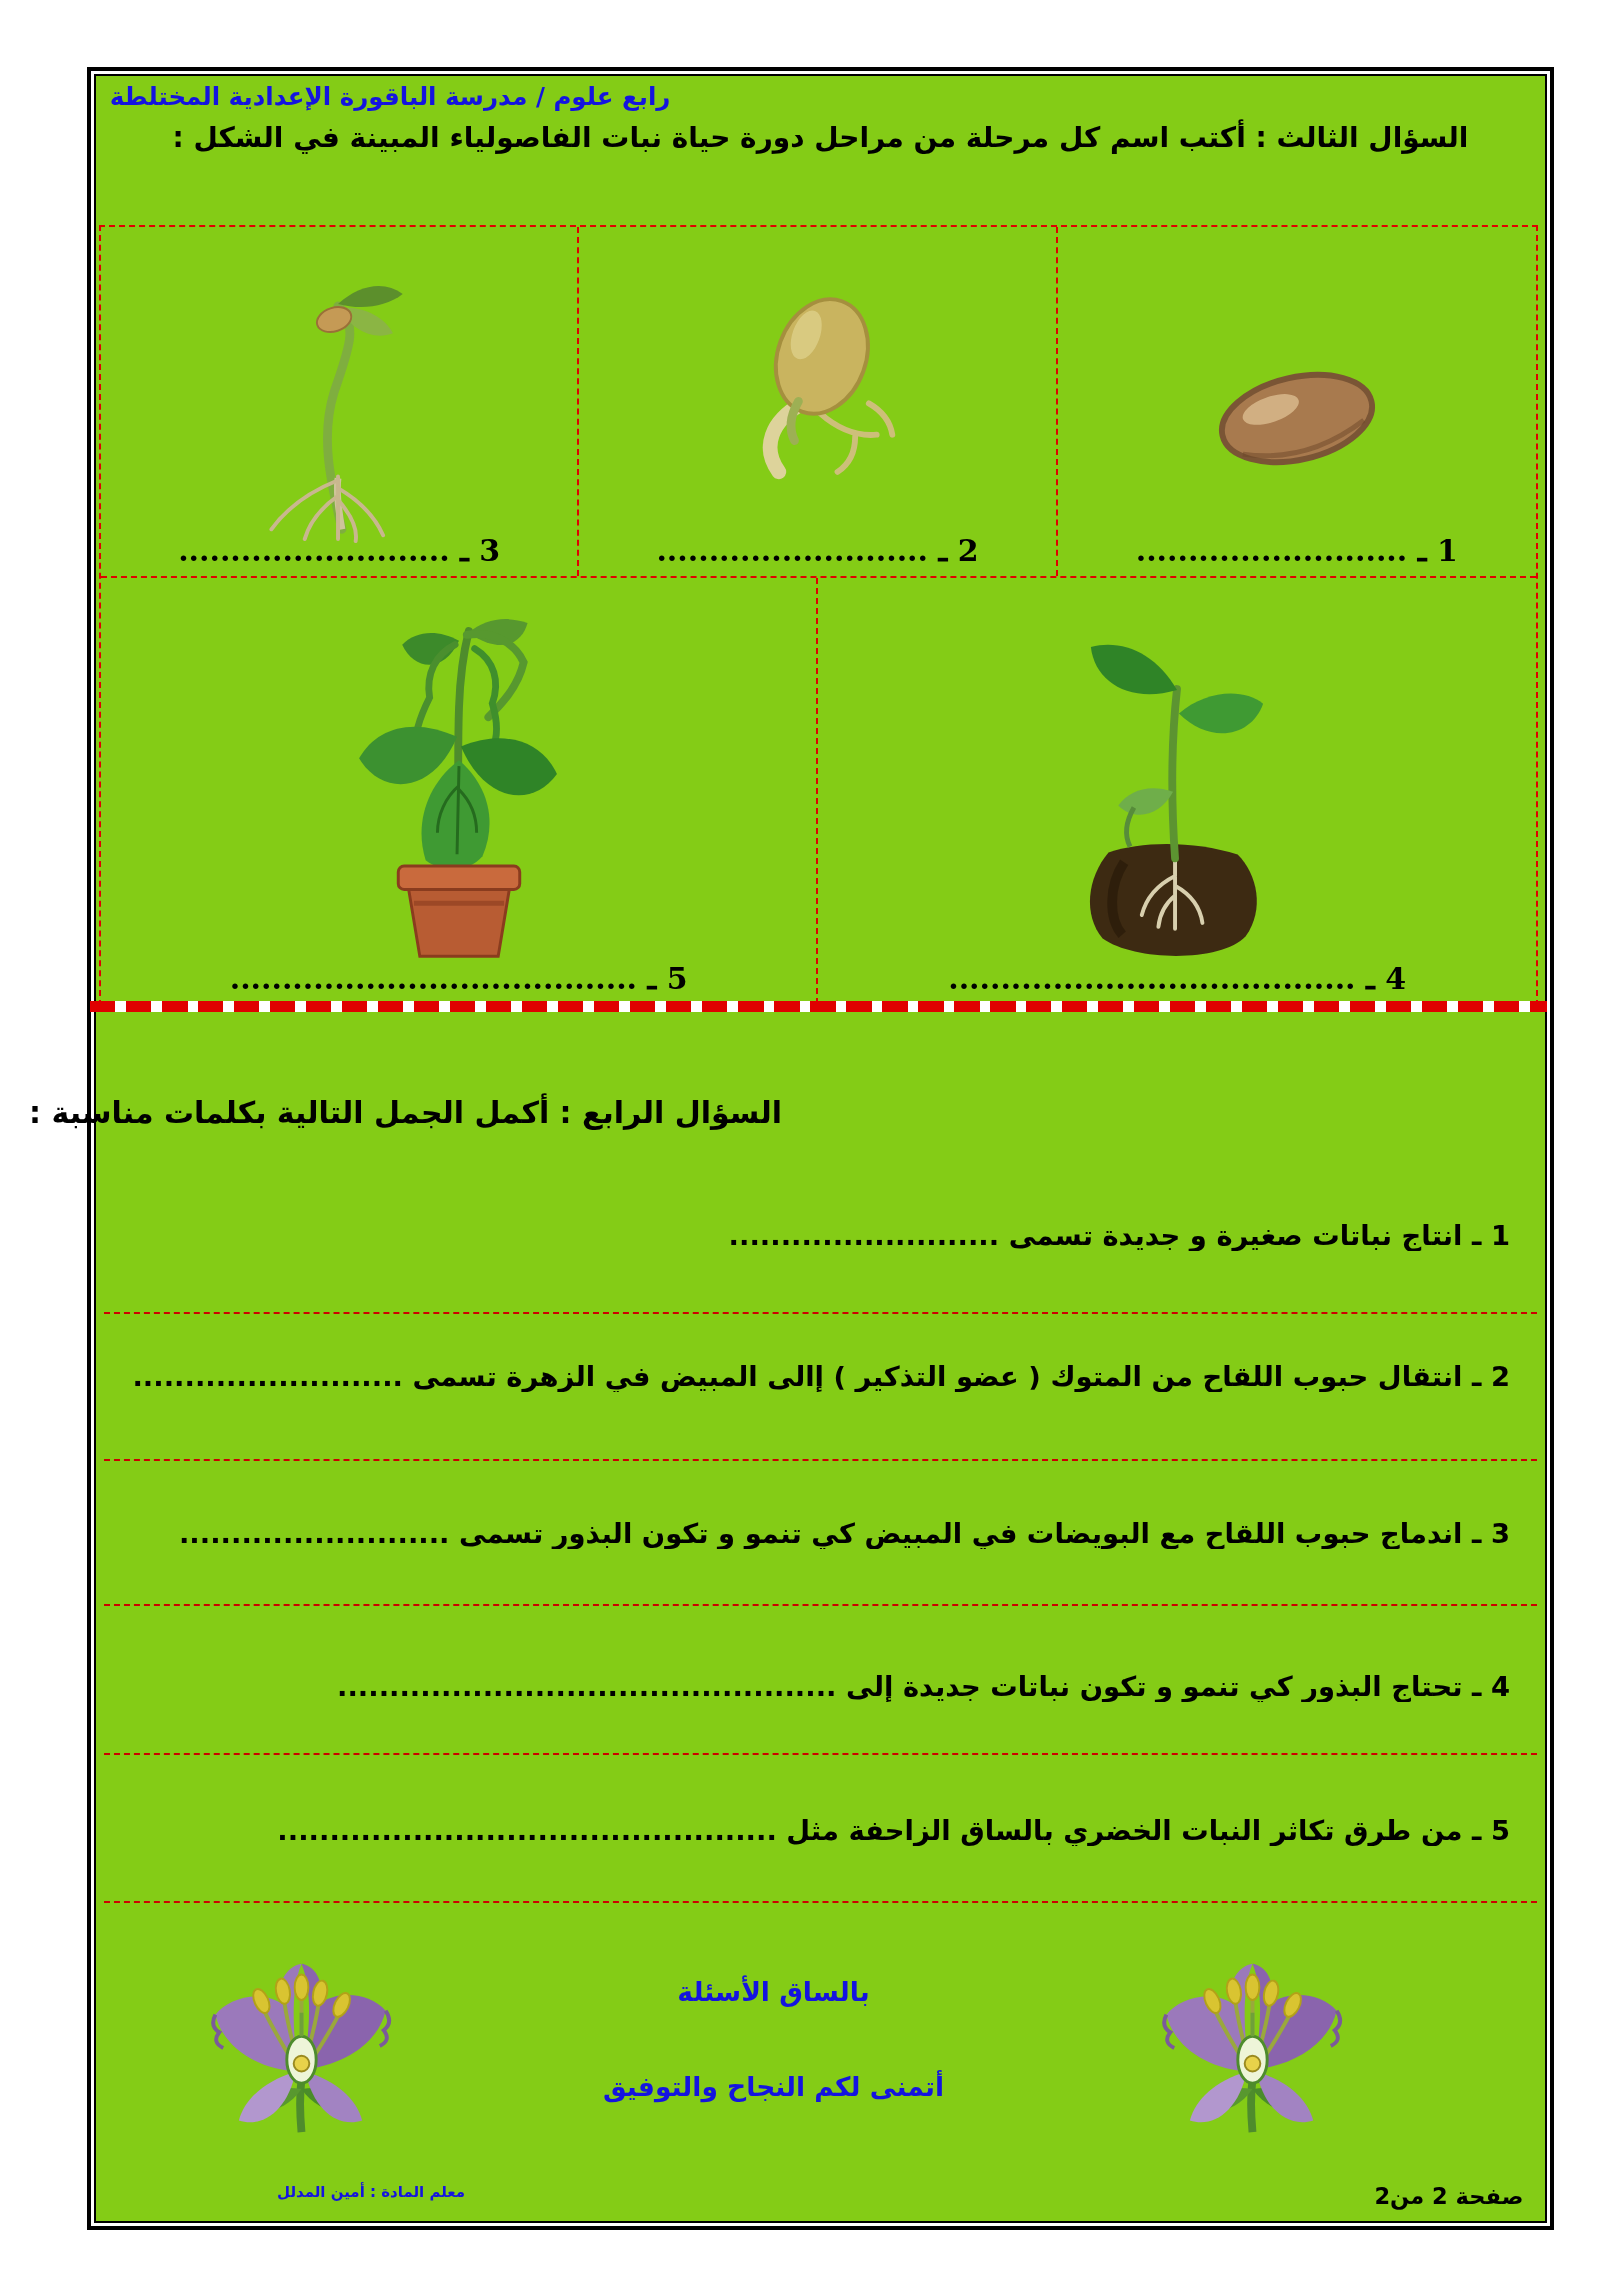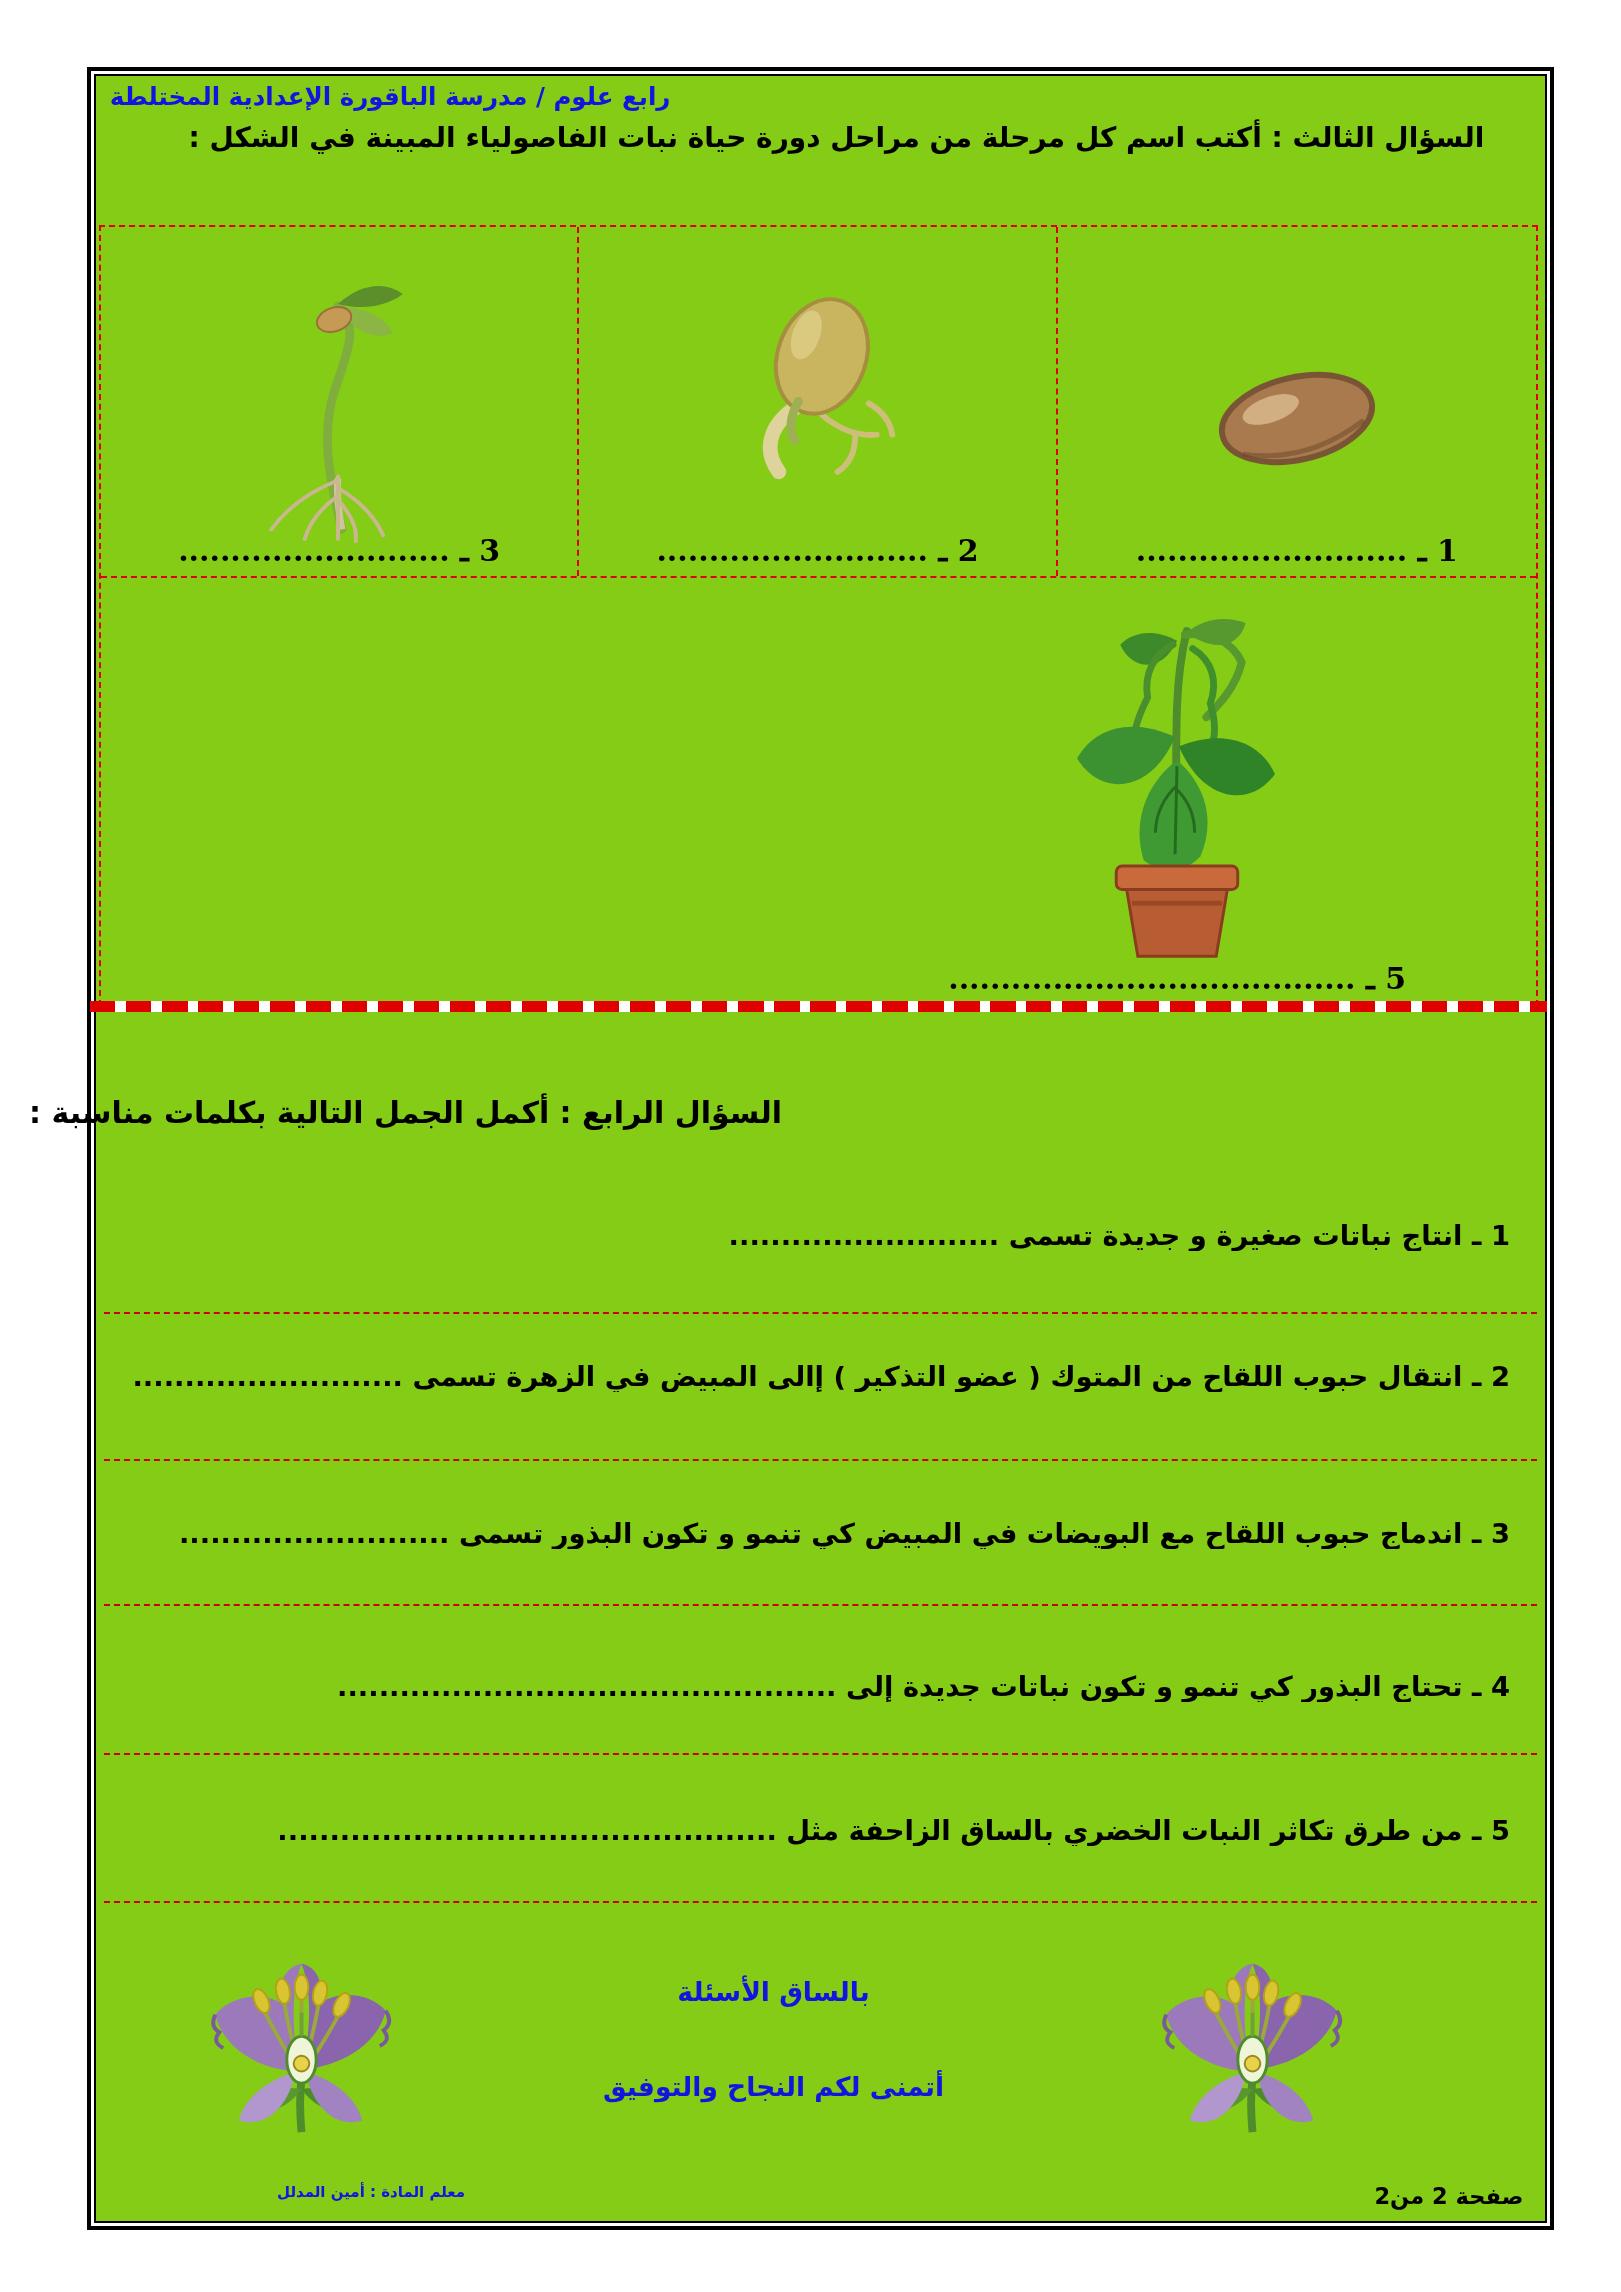--- a/index.html
+++ b/index.html
@@ -12,21 +12,21 @@
     border:2px solid #000; outline:4.9px solid #000; outline-offset:3.9px;
     background:#84cc16;
   }
   .school-header{
     position:absolute; left:13.7px; top:5.9px;
     direction:rtl; font-weight:bold; font-size:24.5px; color:#1414e0;
     white-space:nowrap;
   }
   .q3-heading{
     position:absolute; left:0; top:45px; width:100%;
-    direction:rtl; text-align:center; font-weight:bold; font-size:28px; color:#000;padding-left:16px;
+    direction:rtl; text-align:center; font-weight:bold; font-size:28px; color:#000;
   }
   
   .stage-grid{
     position:absolute; left:2.9px; top:149px; width:1439px; height:781px;
     border:2px dashed #e00000; box-sizing:border-box;
     display:flex; flex-direction:column;
   }
   .grid-row{display:flex; flex-direction:row-reverse; width:100%;}
   .row-top{height:351px;}
   .row-bottom{height:428px; border-top:2px dashed #e00000;}
@@ -125,20 +125,33 @@
             <path d="M124,60 C146,40 172,36 190,50 C172,64 146,66 124,60 Z" fill="#5c8f2c"></path>
             <path d="M126,64 C150,62 172,74 180,90 C160,98 136,86 126,64 Z" fill="#8bb544"></path>
             <ellipse cx="120" cy="76" rx="18" ry="12" fill="#c59a55" stroke="#9a7038" stroke-width="2" transform="rotate(-18 120 76)"></ellipse>
           </svg>
           <div class="blank-label">3 ـ ..........................</div>
         </div>
       </div>
 
       <div class="grid-row row-bottom">
 
+        <div class="cell">
+          <svg class="art" style="top:17.6px" width="274" height="372" viewBox="0 0 280 380">
+            <path d="M70,262 C48,288 44,326 64,350 C98,374 186,374 210,348 C230,320 222,284 202,264 C158,250 104,250 70,262 Z" fill="#3d2a12"></path>
+            <path d="M86,272 C70,296 70,330 84,346" stroke="#241806" stroke-width="10" fill="none" opacity="0.6"></path>
+            <path d="M138,266 L138,340 M138,286 C118,296 108,310 104,326 M138,296 C156,306 164,320 166,334 M138,306 C126,316 122,328 121,338" stroke="#d8cfae" stroke-width="4" fill="none" stroke-linecap="round"></path>
+            <path d="M138,268 C134,210 134,150 140,95" stroke="#5c9431" stroke-width="8" fill="none" stroke-linecap="round"></path>
+            <path d="M140,96 C118,58 84,44 52,52 C56,88 92,110 140,96 Z" fill="#2f8427"></path>
+            <path d="M142,120 C170,96 208,94 228,110 C216,144 174,152 142,120 Z" fill="#3f9a33"></path>
+            <path d="M136,200 C112,192 92,198 80,214 C96,230 122,226 136,200 Z" fill="#6fae4a"></path>
+            <path d="M96,216 C88,230 86,244 92,256" stroke="#578c3a" stroke-width="5" fill="none"></path>
+          </svg>
+          <div class="blank-label">4 ـ .......................................</div>
+        </div>
 
         <div class="cell">
           <svg class="art" style="top:2px" width="294" height="384" viewBox="0 0 300 392">
             <path d="M150,300 C150,250 148,190 150,130 C151,100 154,76 160,52" stroke="#4e8c2c" stroke-width="8" fill="none" stroke-linecap="round"></path>
             <path d="M160,54 C176,40 198,36 220,44 C214,66 192,76 160,54 Z" fill="#57982f"></path>
             <path d="M158,56 C182,52 206,62 216,84 C210,110 192,128 180,140" stroke="#57982f" stroke-width="8" fill="none" stroke-linecap="round"></path>
             <path d="M150,62 C128,50 106,52 92,66 C104,92 134,96 150,62 Z" fill="#3c8a2a"></path>
             <path d="M146,66 C126,76 116,96 120,120 C110,140 104,158 106,172" stroke="#4a8f2e" stroke-width="7" fill="none" stroke-linecap="round"></path>
             <path d="M166,70 C186,82 192,104 184,126 C190,146 190,160 184,172" stroke="#3f8f2c" stroke-width="7" fill="none" stroke-linecap="round"></path>
             <path d="M148,160 C104,140 66,150 48,182 C72,222 124,218 148,160 Z" fill="#3c9130"></path>

